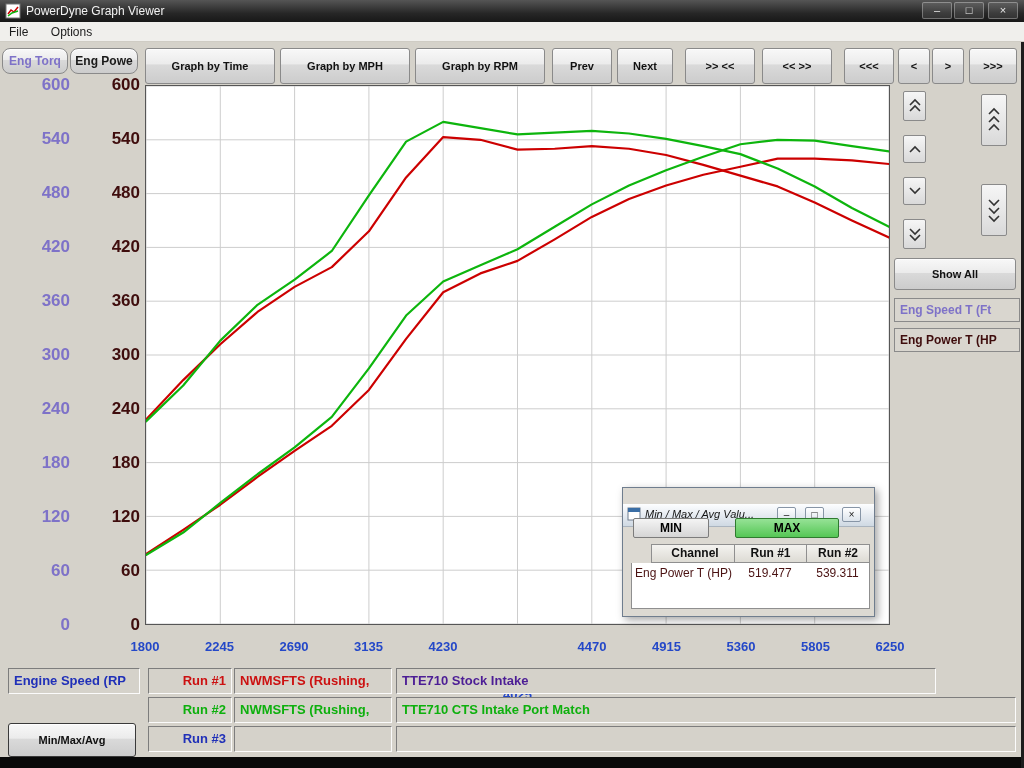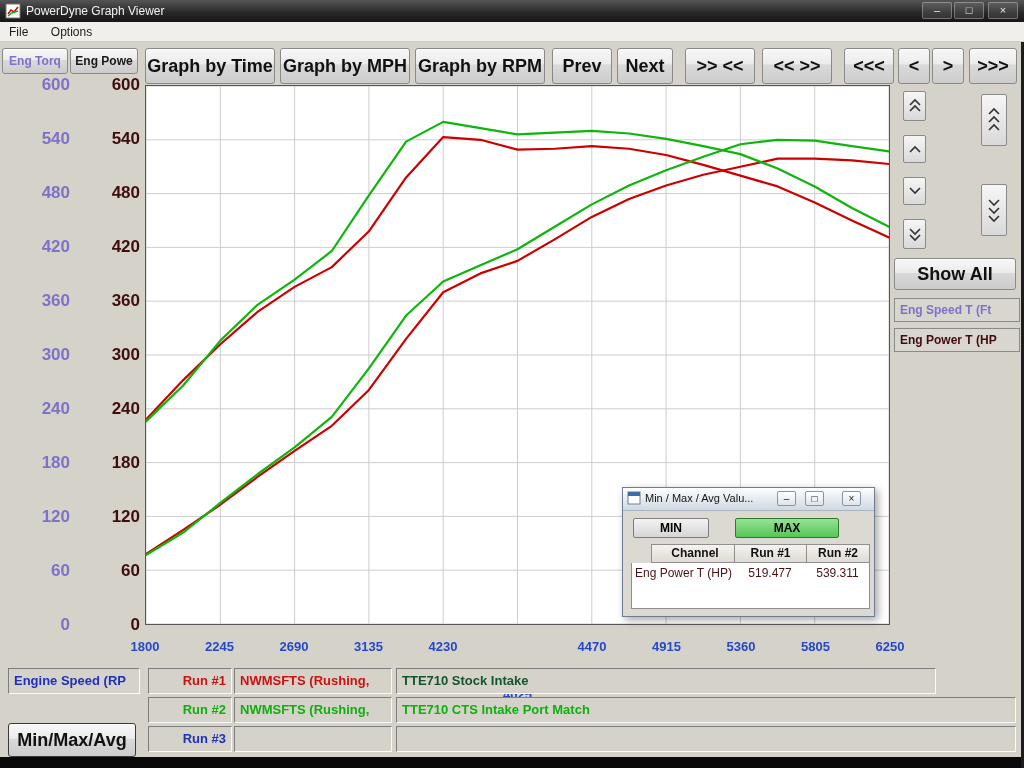--- a/index.html
+++ b/index.html
@@ -15,24 +15,24 @@
     font-size:11px;color:#e9e9e9;background:rgba(255,255,255,.10);
     border:1px solid rgba(255,255,255,.30);border-radius:2px;}
 
   
   .menubar{position:absolute;left:0;top:22px;width:1024px;height:20px;background:#f0efec;border-bottom:1px solid #cfccc4;}
   .menu-item{display:inline-block;padding:2px 9px;font-size:12px;color:#1c1c1c;line-height:16px;}
 
   
   .w7btn{position:absolute;display:flex;align-items:center;justify-content:center;
     background:linear-gradient(#f8f8f8 0%,#ebebeb 45%,#dadada 46%,#cccccc 100%);
-    border:1px solid #8a8a8a;border-radius:3px;font-size:18px;font-weight:bold;color:#111;
+    border:1px solid #8a8a8a;border-radius:3px;font-size:11px;font-weight:bold;color:#111;
     box-shadow:inset 0 1px 0 rgba(255,255,255,.8);}
   .toolbar-btn{top:48px;height:36px;}
-  .axis-tab{top:48px;height:26px;font-size:12px;}
+  .axis-tab{top:48px;height:26px;font-size:12px;border-radius:8px;}
 
   
   .ylab{position:absolute;width:48px;text-align:right;font-size:17px;font-weight:bold;line-height:18px;}
   .xlab{position:absolute;top:639px;transform:translateX(-50%);font-size:13px;font-weight:bold;}
 
   
   #chart{position:absolute;left:145px;top:85px;width:745px;height:540px;background:#fff;border:1px solid #565656;}
   #chart svg{display:block;width:100%;height:100%;}
 
   
@@ -41,22 +41,22 @@
 
   #show-all{left:894px;top:258px;width:122px;height:32px;}
 
   .legend-box{position:absolute;left:894px;width:126px;height:24px;line-height:22px;padding-left:5px;
     border:1px solid #8a8a8a;background:#d9d6cf;font-size:12px;font-weight:bold;
     white-space:nowrap;overflow:hidden;}
 
   
   #minmax-window{position:absolute;left:622px;top:487px;width:253px;height:130px;
     background:#dcd9d2;border:1px solid #6f7d8e;box-shadow:3px 3px 8px rgba(0,0,0,.35);z-index:10;}
-  #mm-titlebar{position:absolute;left:0;top:0;width:100%;height:23px;
-    background:linear-gradient(#fdfeff 0%,#e6ebf1 50%,#cfd9e3 100%);border-bottom:1px solid #aab4bf;}
+  #mm-titlebar{position:absolute;left:0;top:16px;width:100%;height:23px;
+    background:linear-gradient(#fdfeff 0%,#e6ebf1 50%,#cfd9e3 100%);border-bottom:1px solid #aab4bf;font-style:italic;}
   #mm-icon{position:absolute;left:4px;top:3px;width:14px;height:14px;}
   #mm-title{position:absolute;left:22px;top:0;height:21px;line-height:21px;font-size:11px;color:#151515;white-space:nowrap;}
   .mm-cap{position:absolute;top:3px;width:19px;height:15px;text-align:center;line-height:13px;font-size:10px;
     color:#222;background:linear-gradient(#ffffff,#dde4ec);border:1px solid #8795a6;border-radius:2px;}
   .mm-btn{position:absolute;top:30px;height:20px;display:flex;align-items:center;justify-content:center;
     font-size:12px;font-weight:bold;border:1px solid #7c7c7c;border-radius:2px;
     background:linear-gradient(#f4f4f4,#d5d5d5);}
   #mm-max{background:linear-gradient(#96e296 0%,#55c755 100%);border:1px solid #2f7a2f;}
   .mm-head{position:absolute;top:56px;height:19px;text-align:center;line-height:17px;font-size:12px;font-weight:bold;
     color:#111;background:linear-gradient(#f4f3f0,#dddbd4);border:1px solid #8f8f8f;}
@@ -237,19 +237,19 @@
 <div class="xlab" style="left: 517.5px; color: rgb(36, 72, 200); margin-top: 48px;">4025</div>
 <div class="xlab" style="left: 592px; color: rgb(36, 72, 200);">4470</div>
 <div class="xlab" style="left: 666.5px; color: rgb(36, 72, 200);">4915</div>
 <div class="xlab" style="left: 741px; color: rgb(36, 72, 200);">5360</div>
 <div class="xlab" style="left: 815.5px; color: rgb(36, 72, 200);">5805</div>
 <div class="xlab" style="left: 890px; color: rgb(36, 72, 200);">6250</div>
 <div class="legend-box" style="top: 298px; color: rgb(126, 114, 200);">Eng Speed T (Ft</div>
 <div class="legend-box" style="top: 328px; color: rgb(63, 13, 13);">Eng Power T (HP</div>
 <div class="field" style="left: 148px; top: 668px; width: 84px; color: rgb(204, 17, 17); text-align: right;">Run #1</div>
 <div class="field" style="left: 234px; top: 668px; width: 158px; color: rgb(204, 17, 17);">NWMSFTS (Rushing,</div>
-<div class="field" style="left: 396px; top: 668px; width: 540px; color: #14532d;">TTE710 Stock Intake</div>
+<div class="field" style="left: 396px; top: 668px; width: 540px; color: #4c1d95;">TTE710 Stock Intake</div>
 <div class="field" style="left: 148px; top: 697px; width: 84px; color: rgb(13, 176, 13); text-align: right;">Run #2</div>
 <div class="field" style="left: 234px; top: 697px; width: 158px; color: rgb(13, 176, 13);">NWMSFTS (Rushing,</div>
 <div class="field" style="left: 396px; top: 697px; width: 620px; color: rgb(13, 176, 13);">TTE710 CTS Intake Port Match</div>
 <div class="field" style="left: 148px; top: 726px; width: 84px; color: rgb(32, 48, 184); text-align: right;">Run #3</div>
 <div class="field" style="left: 234px; top: 726px; width: 158px; color: rgb(32, 48, 184);"></div>
 <div class="field" style="left: 396px; top: 726px; width: 620px; color: rgb(32, 48, 184);"></div>
 
 </body></html>

